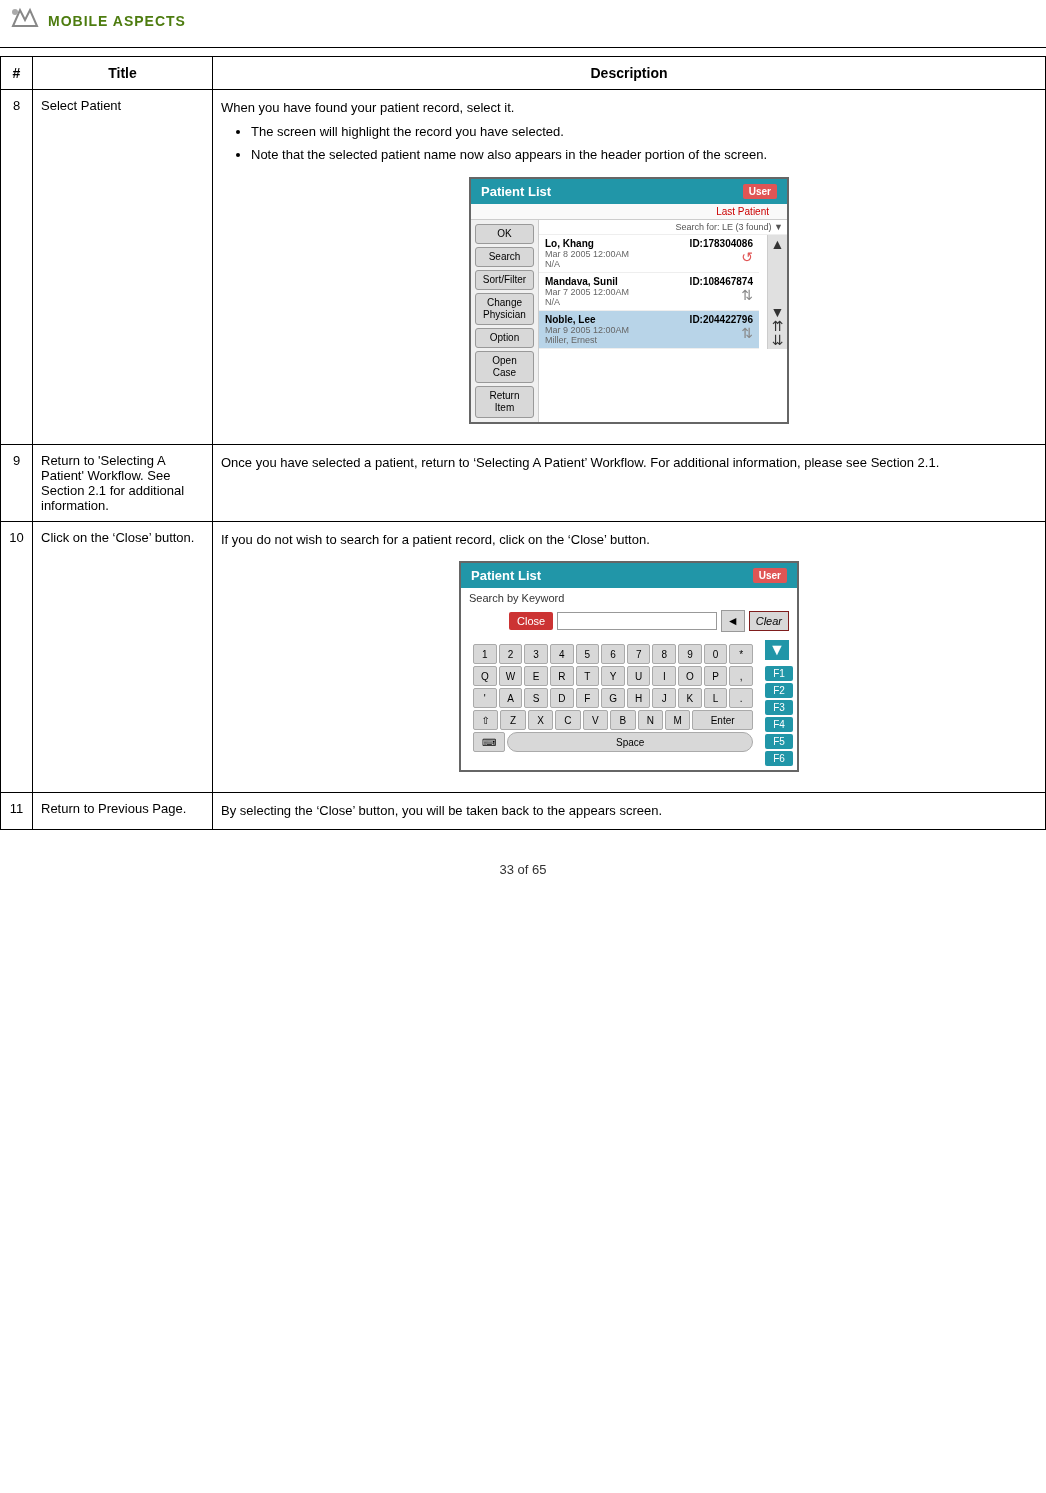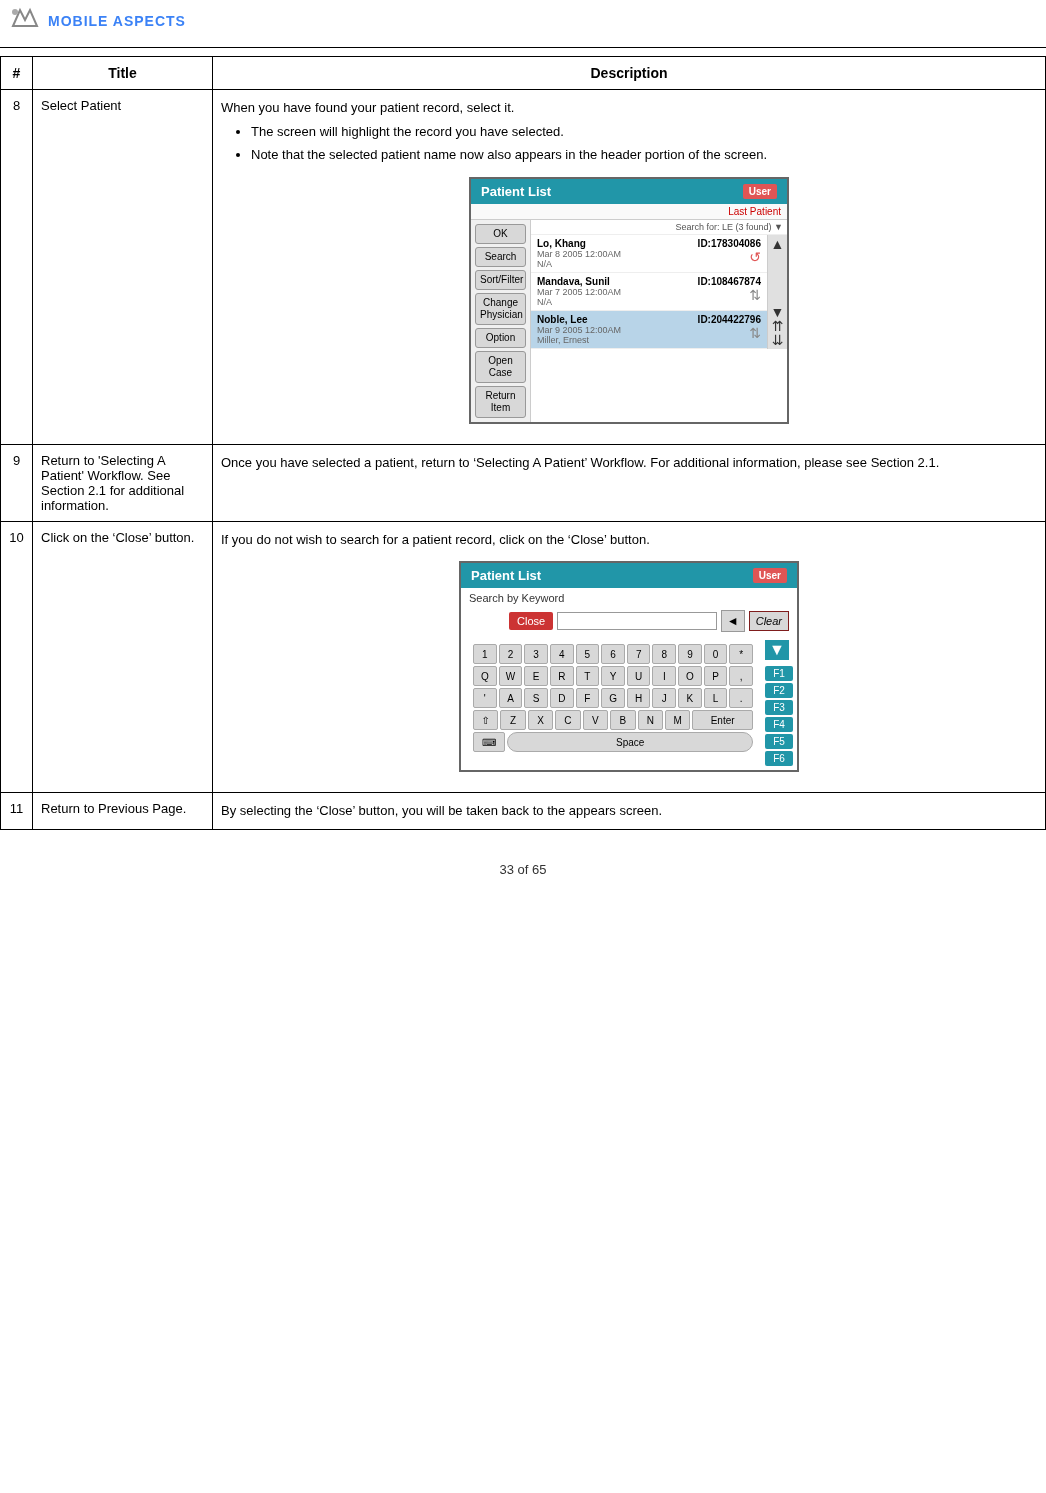--- a/index.html
+++ b/index.html
@@ -22,21 +22,21 @@
       gap: 8px;
       margin-bottom: 6px;
     }
     .logo-icon {
       font-size: 20px;
       color: #555;
     }
     .logo-text {
       font-size: 14px;
       font-weight: bold;
-      color: #3b82f6;
+      color: #4d7c0f;
       letter-spacing: 1px;
     }
     .doc-meta {
       border-top: 1px solid #000;
       padding-top: 4px;
     }
     .doc-meta-row {
       display: flex;
       justify-content: space-between;
       font-size: 12px;
@@ -102,29 +102,29 @@
       background: #e05555;
       color: #fff;
       font-size: 10px;
       padding: 2px 6px;
       border-radius: 2px;
     }
     .pl-last-patient {
       text-align: right;
       font-size: 10px;
       color: #cc0000;
-      padding: 2px 6px;
+      padding: 2px 18px;
       background: #f9f9f9;
       border-bottom: 1px solid #ccc;
     }
     .pl-body {
       display: flex;
     }
     .pl-sidebar {
-      width: 60px;
+      width: 68px;
       background: #f0f0f0;
       border-right: 1px solid #ccc;
       padding: 4px;
       display: flex;
       flex-direction: column;
       gap: 3px;
     }
     .pl-btn {
       background: #d8d8d8;
       border: 1px solid #999;
@@ -362,21 +362,21 @@
               <div class="pl-btn">OK</div>
               <div class="pl-btn">Search</div>
               <div class="pl-btn">Sort/Filter</div>
               <div class="pl-btn">Change<br>Physician</div>
               <div class="pl-btn">Option</div>
               <div class="pl-btn">Open Case</div>
               <div class="pl-btn">Return Item</div>
             </div>
             <div style="flex:1; display:flex; flex-direction:column;">
               <div class="pl-search-info">Search for: LE (3 found) ▼</div>
-              <div style="display:flex;">
+              <div style="display:flex;gap:8px;">
                 <div style="flex:1;">
 
                   <div class="pl-patient-row">
                     <div>
                       <div class="pl-patient-name">Lo, Khang</div>
                       <div class="pl-patient-date">Mar 8 2005 12:00AM</div>
                       <div class="pl-patient-date">N/A</div>
                     </div>
                     <div>
                       <div class="pl-patient-id">ID:178304086</div>

